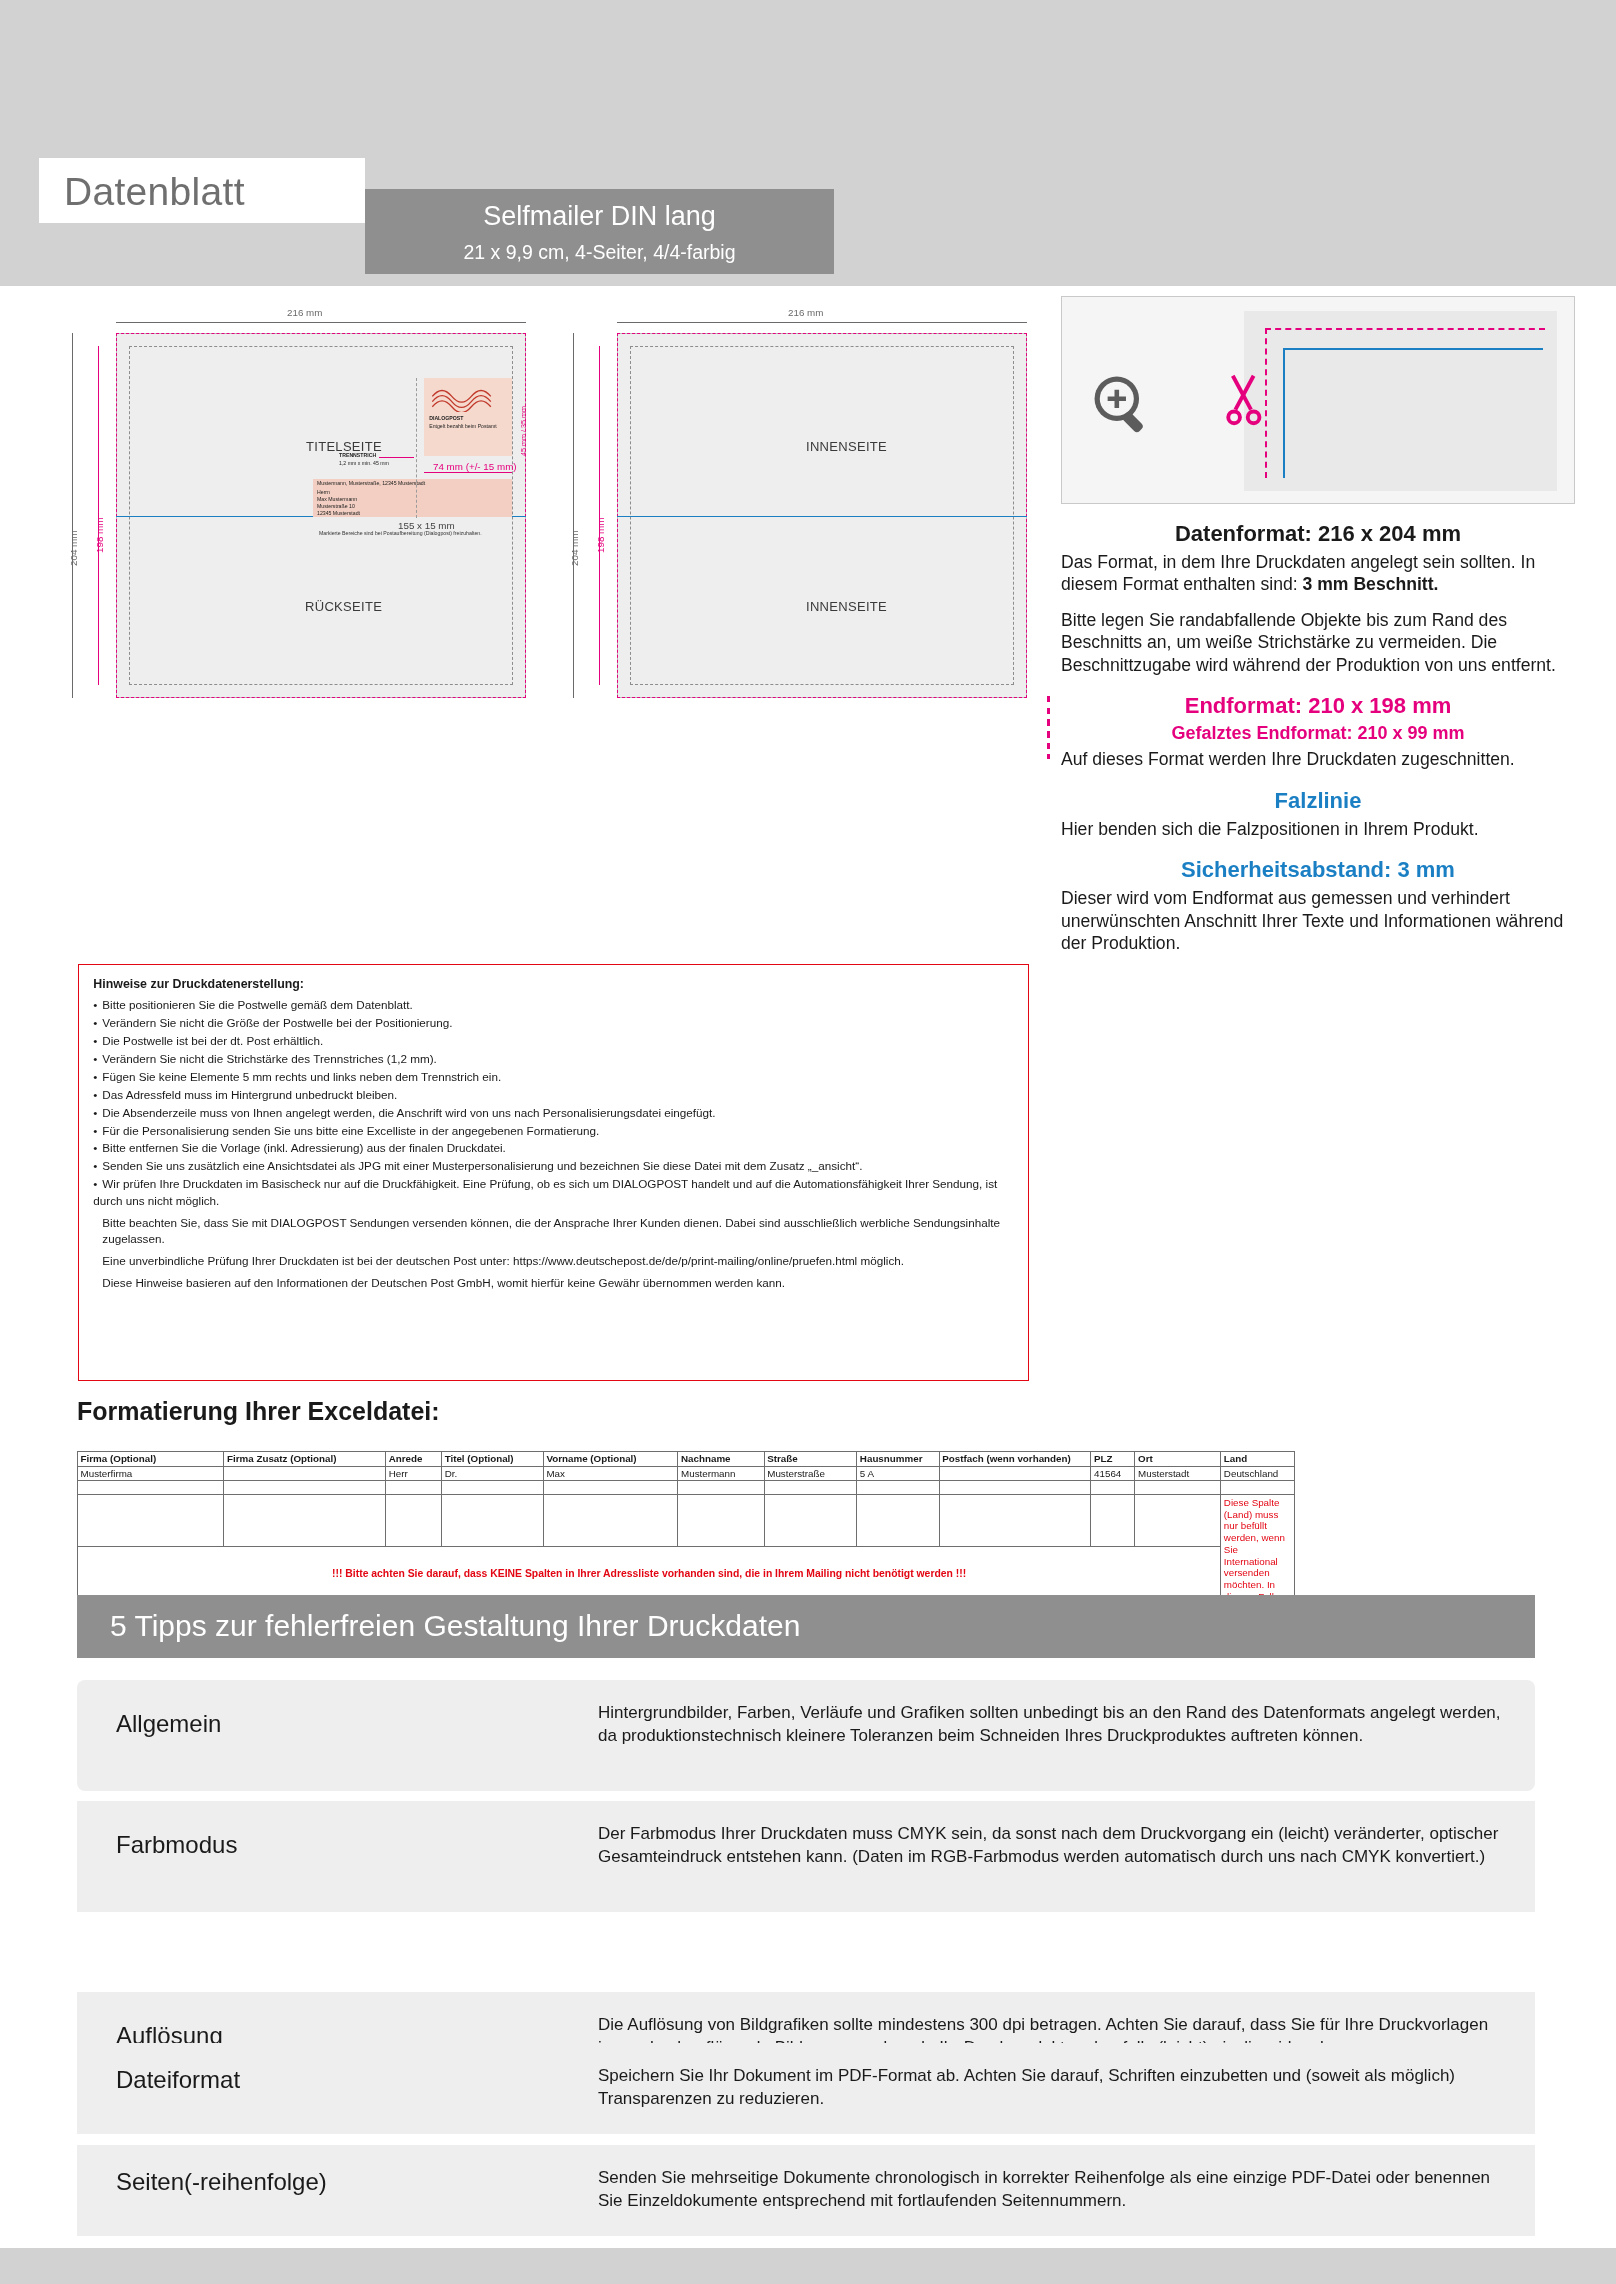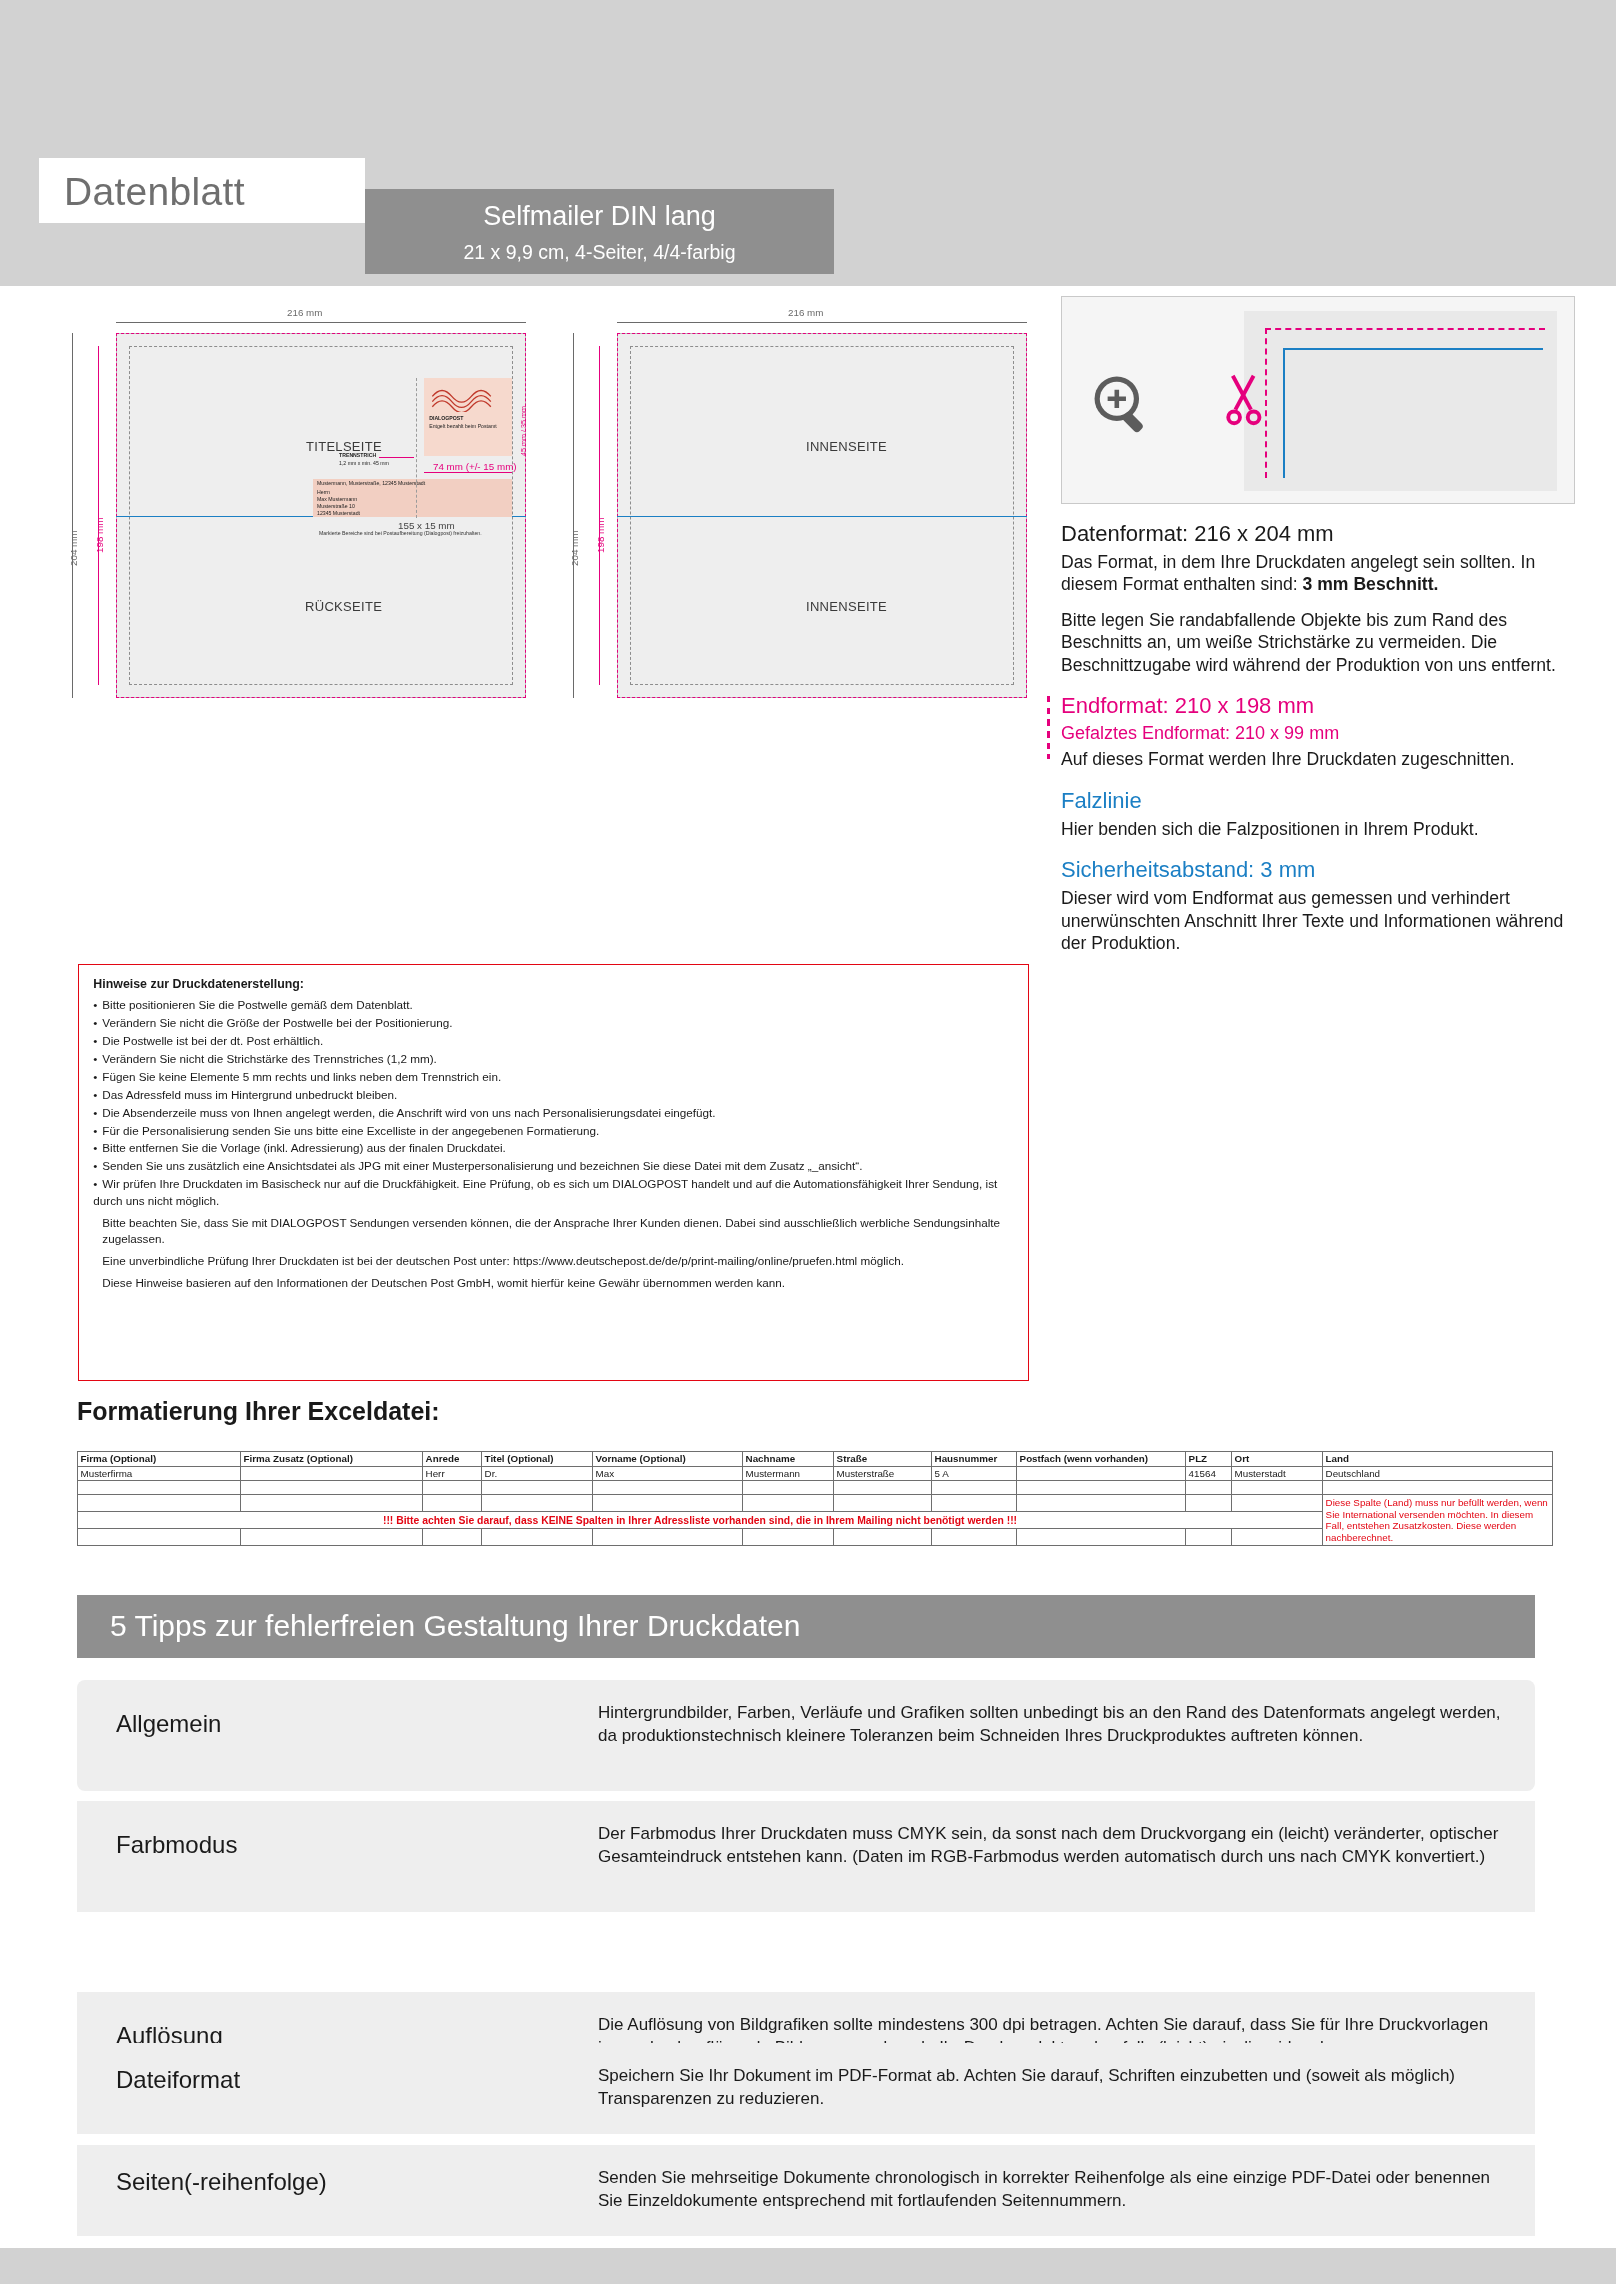--- a/index.html
+++ b/index.html
@@ -89,42 +89,42 @@
   .thumb-inner {
     position: absolute; left: 182px; top: 14.3px; width: 313px; height: 180px;
     background: #e9e9e9;
   }
   .thumb-dash { position: absolute; left: 203px; top: 31px; width: 280px; height: 150px; border-left:2px dashed #e5007d; border-top:2px dashed #e5007d; }
   .thumb-blue { position: absolute; left: 221px; top: 51px; width: 260px; height: 130px; border-left:2px solid #1b7fc4; border-top:2px solid #1b7fc4; }
   .magnifier { position:absolute; left: 26px; top: 73px; }
   .scissors { position:absolute; left: 163px; top: 72px; }
 
   .info-block { margin-top: 17px; }
-  .info-h { font-size: 22px; font-weight: normal; color: #1a1a1a; margin: 0 0 3.9px 0; }
+  .info-h { font-size: 22px; font-weight: bold; color: #1a1a1a; margin: 0 0 3.9px 0; text-align: center; }
   .info-h.pink { color: #e5007d; }
   .info-h.blue { color: #1b7fc4; }
   .info-p { font-size: 17.6px; line-height: 1.28; color: #1a1a1a; margin: 0; }
   .info-p b { font-weight: bold; text-align: center; }
 
   
   .hinweise {
     position: absolute; left: 78px; top: 964px; width: 951px; height: 417px;
     border: 1.3px solid #e30613; background: #ffffff; padding: 11.7px 14.3px;
   }
   .hinweise h4 { margin: 0 0 6.5px 0; font-size: 12.4px; }
   .hinweise ul { margin: 0; padding: 0; list-style: none; }
   .hinweise li { font-size: 11.7px; line-height: 1.42; margin-bottom: 1.3px; }
   .hinweise li .b { display:inline-block; width: 9px; }
   .hinweise .plain { font-size: 11.7px; line-height: 1.42; margin-left: 9px; }
 
   
   .fmt-title {
     position: absolute; left: 77px; top: 1397px; font-size: 25px; font-weight: bold;
   }
-  .xls { position: absolute; left: 77px; top: 1451px; width: 1476px; border-collapse: collapse; }
+  .xls { position: absolute; left: 77px; top: 1451px; width: 1218px; border-collapse: collapse; }
   .xls td, .xls th {
     border: 0.7px solid #6e6e6e; font-size: 9.8px; padding: 1.3px 2.6px; height: 14.3px;
     text-align: left; font-weight: normal; background: #ffffff;
   }
   .xls th { font-weight: bold; }
   .warn-row td { text-align: center; font-weight: bold; color: #e30613; font-size: 10.4px; }
   .red-note { color: #e30613; font-weight: bold; font-size: 8.5px; line-height: 1.2; }
 
   
   .tipps-bar {

